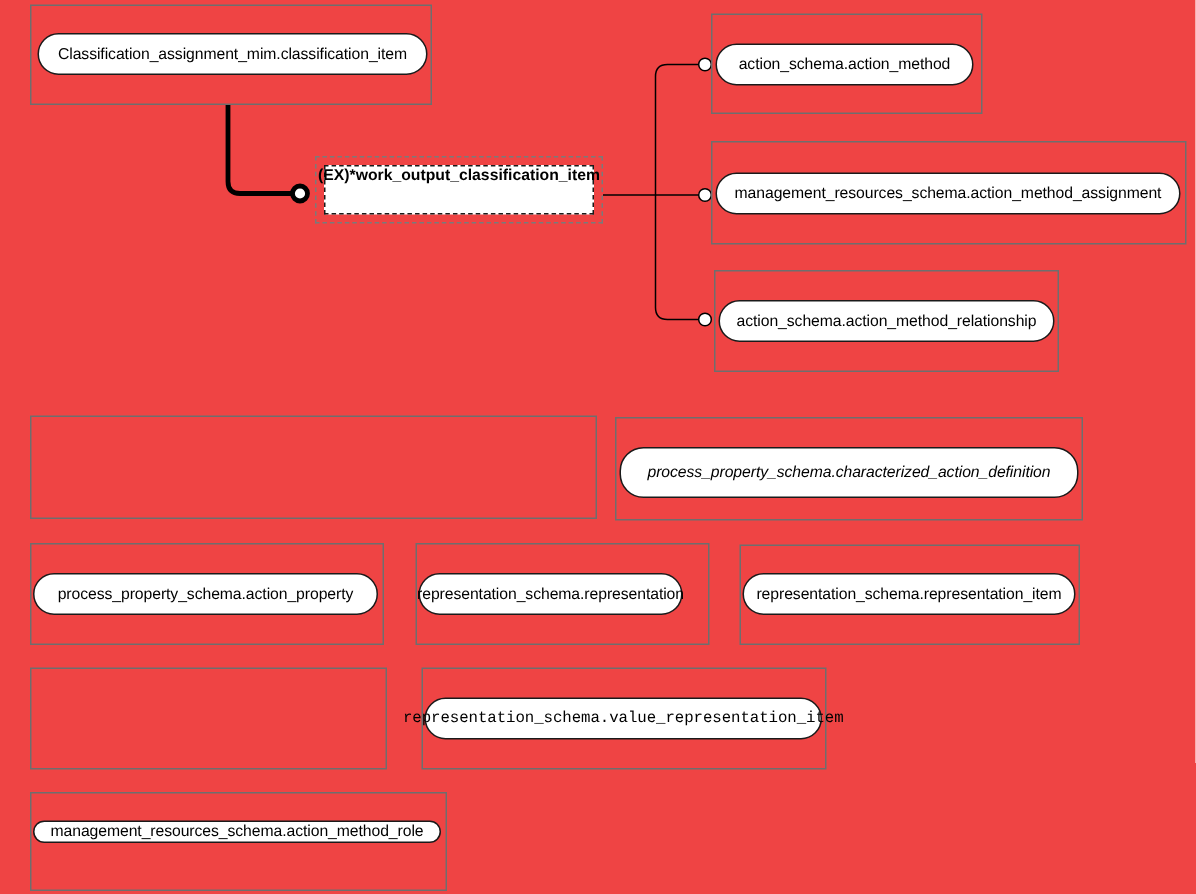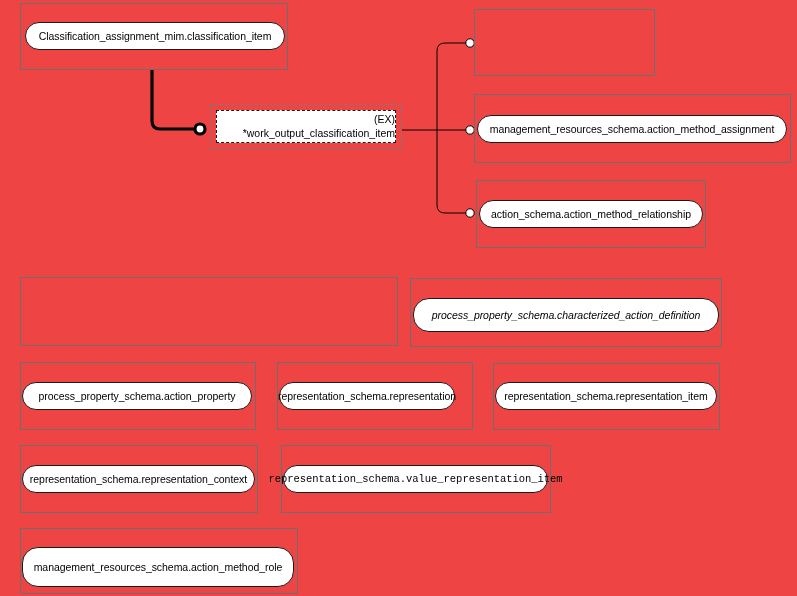--- a/index.html
+++ b/index.html
@@ -52,27 +52,28 @@
     box-sizing: border-box;
     border: 1px dashed #7a7a7a;
     background: transparent;
   }
   .ex-inner {
     position: absolute;
     box-sizing: border-box;
     border: 1px dashed #1a1a1a;
     background: #ffffff;
     display: flex;
-    flex-direction: column;
-    align-items: flex-end;
+    flex-direction: row;
+    align-items: flex-start;
     justify-content: center;
     color: #000000;
     font-size: 10.5px;
     line-height: 1.25;
     white-space: nowrap;
+    font-weight: bold;
   }
 </style>
 </head>
 <body>
 
 <div id="canvas">
 
   <svg id="wires" viewBox="0 0 797 596" xmlns="http://www.w3.org/2000/svg">
 
     <path d="M 152 70 L 152 121 Q 152 129 160 129 L 196 129" fill="none" stroke="#000000" stroke-width="3.2" stroke-linecap="butt"></path>
@@ -90,20 +91,21 @@
   <div class="frame" style="left: 20px; top: 3px; width: 268px; height: 67px;"></div>
   <div class="entity" style="left: 25px; top: 22px; width: 260px; height: 28px;">Classification_assignment_mim.classification_item</div>
 
   <div class="ex-outer" style="left: 210px; top: 104px; width: 192px; height: 45px;"></div>
   <div class="ex-inner" style="left: 216px; top: 110px; width: 180px; height: 33px;">
     <span>(EX)</span>
     <span>*work_output_classification_item</span>
   </div>
 
   <div class="frame" style="left: 474px; top: 9px; width: 181px; height: 67px;"></div>
+  <div class="entity" style="left: 477px; top: 29px; width: 172px; height: 28px;">action_schema.action_method</div>
 
   <div class="frame" style="left: 474px; top: 94px; width: 317px; height: 69px;"></div>
   <div class="entity" style="left: 477px; top: 115px; width: 310px; height: 28px;">management_resources_schema.action_method_assignment</div>
 
   <div class="frame" style="left: 476px; top: 180px; width: 230px; height: 68px;"></div>
   <div class="entity" style="left: 479px; top: 200px; width: 224px; height: 28px;">action_schema.action_method_relationship</div>
 
   <div class="frame" style="left: 20px; top: 277px; width: 378px; height: 69px;"></div>
 
   <div class="frame" style="left: 410px; top: 278px; width: 312px; height: 69px;"></div>
@@ -112,21 +114,20 @@
   <div class="frame" style="left: 20px; top: 362px; width: 236px; height: 68px;"></div>
   <div class="entity" style="left: 22px; top: 382px; width: 230px; height: 28px;">process_property_schema.action_property</div>
 
   <div class="frame" style="left: 277px; top: 362px; width: 196px; height: 68px;"></div>
   <div class="entity" style="left: 279px; top: 382px; width: 176px; height: 28px; text-align: right;">representation_schema.representation</div>
 
   <div class="frame" style="left: 493px; top: 363px; width: 227px; height: 67px;"></div>
   <div class="entity" style="left: 495px; top: 382px; width: 222px; height: 28px;">representation_schema.representation_item</div>
 
   <div class="frame" style="left: 20px; top: 445px; width: 238px; height: 68px;"></div>
-  <div class="entity" style="left: 22px; top: 465px; width: 233px; height: 28px;">representation_schema.representation_context</div>
 
   <div class="frame" style="left: 281px; top: 445px; width: 270px; height: 68px;"></div>
   <div class="entity" style="left: 283px; top: 465px; width: 265px; height: 28px; font-family: Liberation Mono, monospace;">representation_schema.value_representation_item</div>
 
   <div class="frame" style="left: 20px; top: 528px; width: 278px; height: 66px;"></div>
-  <div class="entity" style="left: 22px; top: 547px; width: 272px; height: 40px;">management_resources_schema.action_method_role</div>
+  <div class="entity" style="left: 22px; top: 547px; width: 272px; height: 15px;">management_resources_schema.action_method_role</div>
 
 </div>
 
 </body></html>

